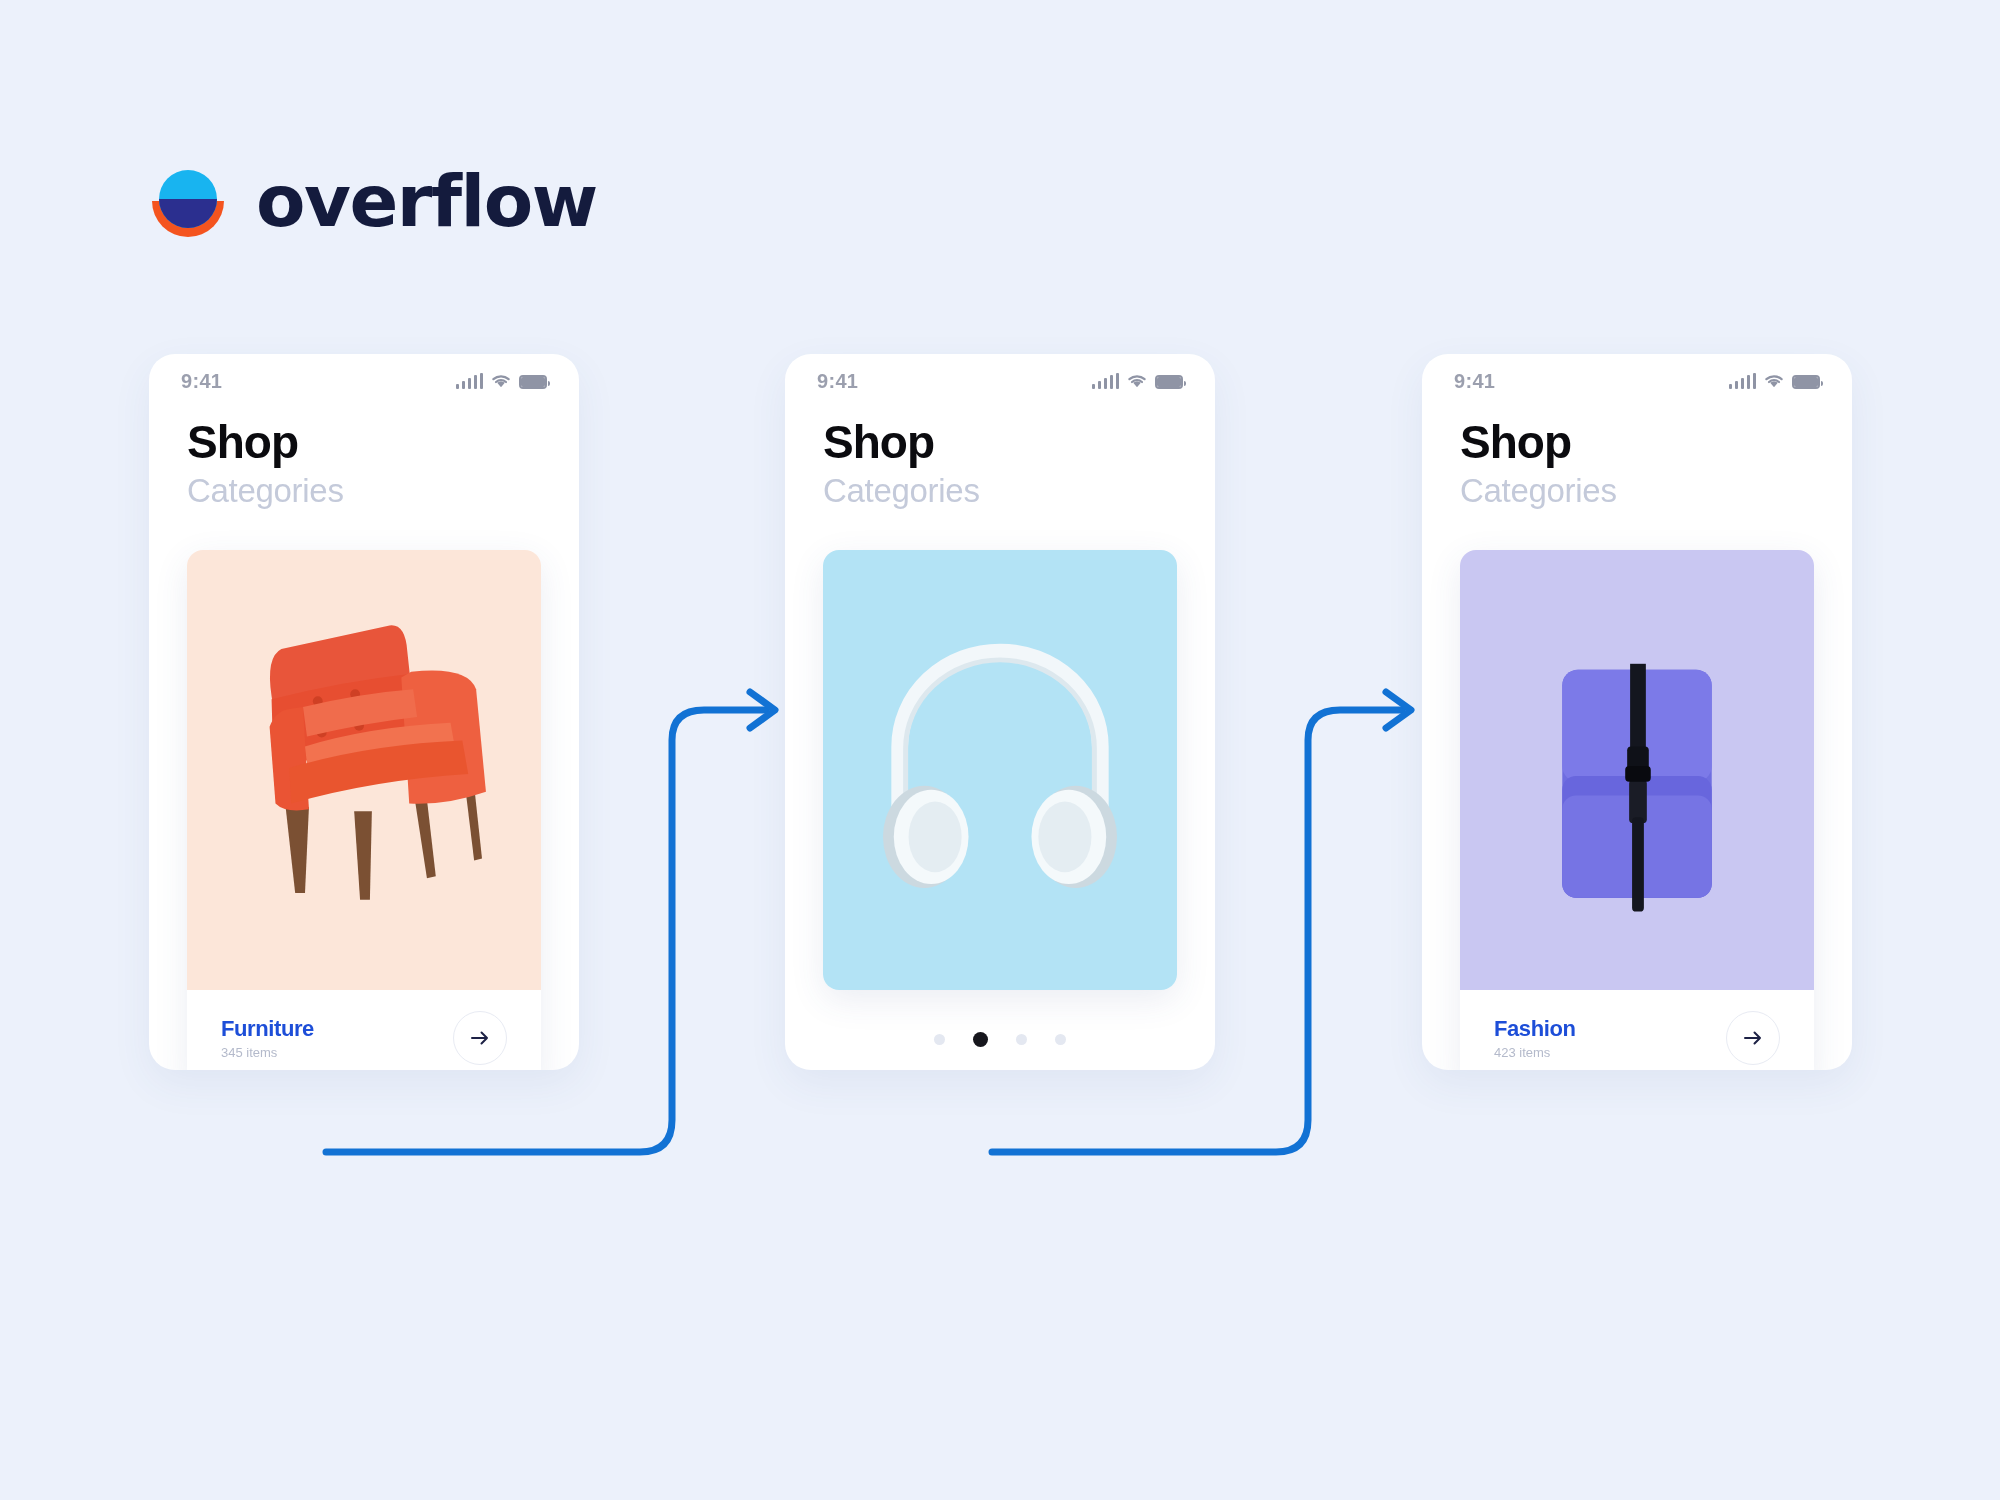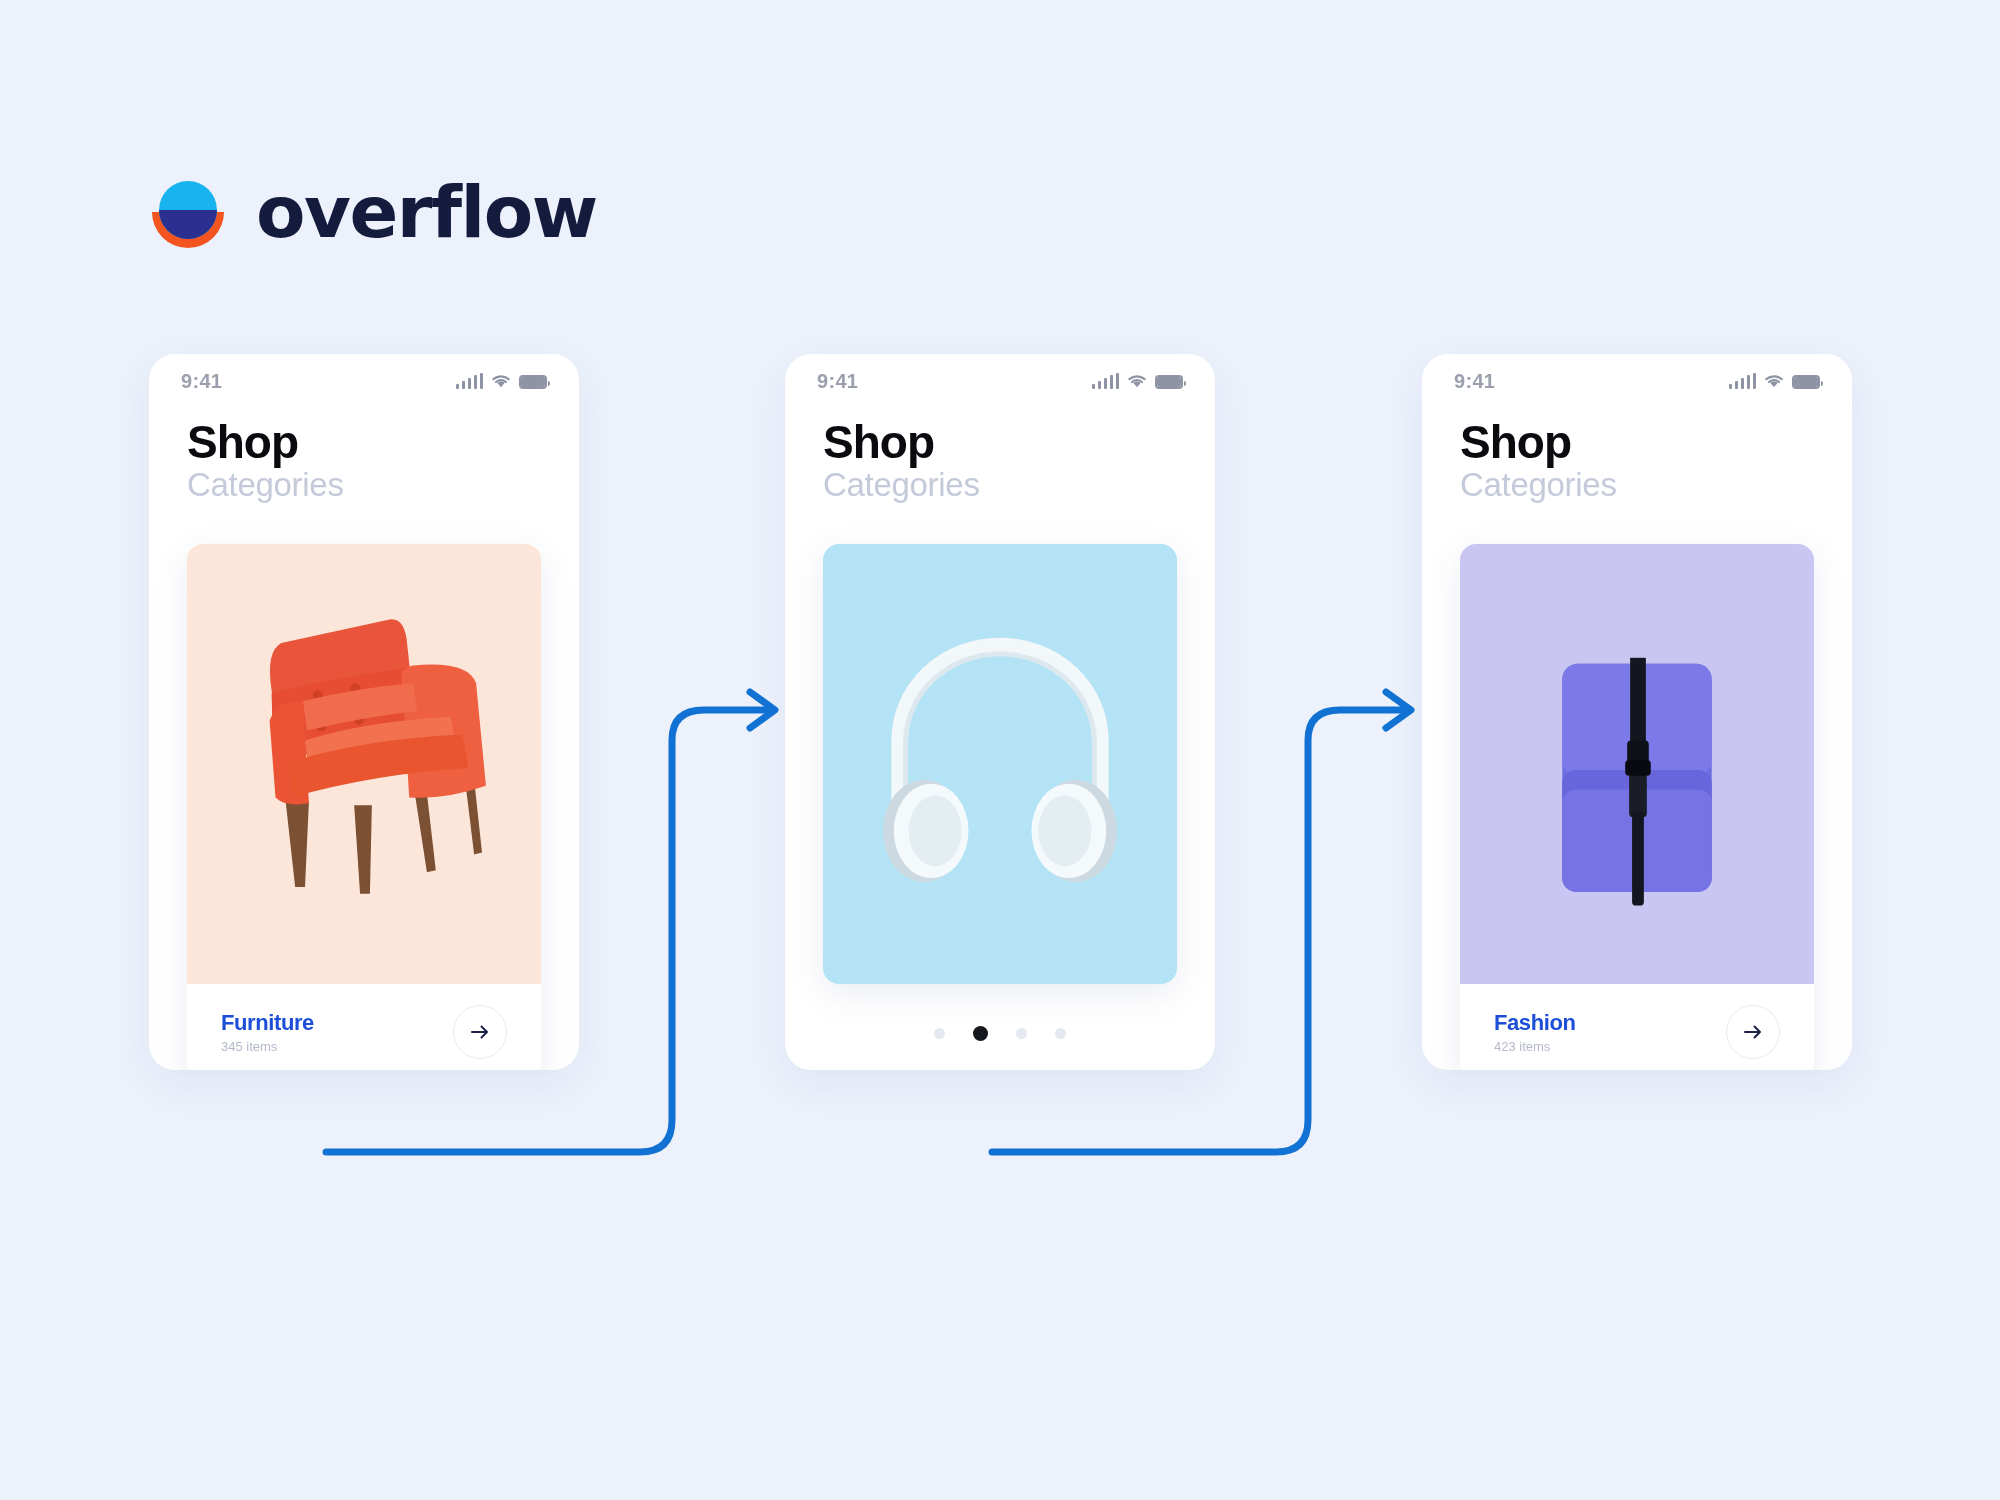--- a/index.html
+++ b/index.html
@@ -11,21 +11,21 @@
   body {
     background: #ecf1fb;
     font-family: "Liberation Sans", sans-serif;
     position: relative;
   }
 
   
   #brand {
     position: absolute;
     left: 146px;
-    top: 170px;
+    top: 159px;
     display: flex;
     align-items: center;
     gap: 26px;
   }
   #brand-mark {
     width: 84px;
     height: 84px;
     position: relative;
     flex: 0 0 auto;
   }
@@ -104,21 +104,21 @@
     font-weight: 700;
     color: #0b0b0f;
     letter-spacing: -1px;
     line-height: 1.05;
   }
   .title-categories {
     font-size: 33px;
     font-weight: 400;
     color: #c4cada;
     letter-spacing: -0.3px;
-    margin-top: 0;
+    margin-top: 6px;
   }
 
   
   .card {
     margin: 40px 38px 0 38px;
     border-radius: 16px;
     background: #fff;
     box-shadow: 0 10px 34px rgba(60,80,140,0.10);
     overflow: hidden;
   }

